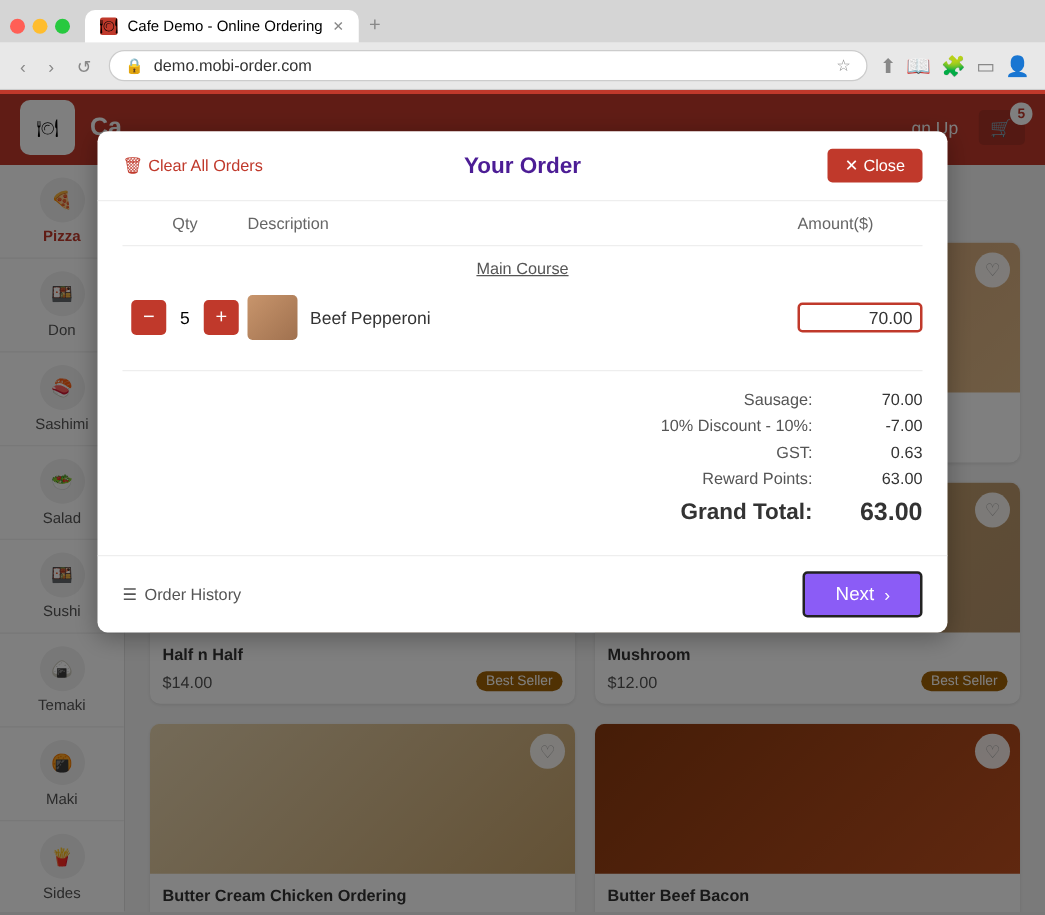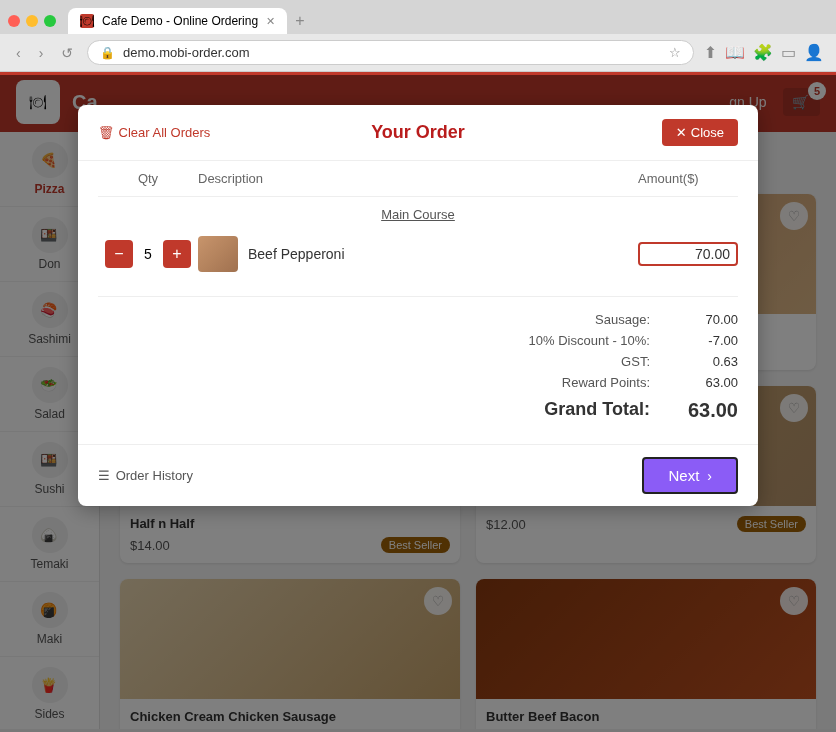--- a/index.html
+++ b/index.html
@@ -58,21 +58,21 @@
     .food-name { font-size: 13px; font-weight: 600; color: #333; margin-bottom: 6px; }
     .food-name.highlighted { color: #c0392b; }
     .food-footer { display: flex; align-items: center; justify-content: space-between; }
     .food-price { font-size: 13px; color: #555; }
     .best-seller { background: #a16207; color: white; font-size: 11px; padding: 2px 8px; border-radius: 12px; }
 
     
     .overlay { position: fixed; top: 75px; left: 0; right: 0; bottom: 0; background: rgba(0,0,0,0.5); z-index: 100; display: flex; align-items: flex-start; justify-content: center; padding-top: 30px; }
     .modal { background: white; border-radius: 8px; width: 680px; box-shadow: 0 4px 20px rgba(0,0,0,0.3); overflow: hidden; }
     .modal-header { display: flex; align-items: center; justify-content: space-between; padding: 14px 20px; border-bottom: 1px solid #eee; position: relative; }
-    .modal-title { font-size: 18px; font-weight: 600; color: #b91c1c; position: absolute; left: 50%; transform: translateX(-50%); text-align: center; }
+    .modal-title { font-size: 18px; font-weight: 600; color: #4c1d95; position: absolute; left: 50%; transform: translateX(-50%); text-align: center; }
     .clear-btn { color: #c0392b; font-size: 13px; cursor: pointer; display: flex; align-items: center; gap: 4px; }
     .close-btn { background: #c0392b; color: white; border: none; border-radius: 4px; padding: 6px 14px; cursor: pointer; font-size: 13px; display: flex; align-items: center; gap: 4px; }
 
     .modal-body { padding: 0 20px 16px; }
     .order-table-header { display: flex; padding: 10px 0; border-bottom: 1px solid #eee; }
     .col-qty { width: 100px; text-align: center; color: #666; font-size: 13px; }
     .col-desc { flex: 1; color: #666; font-size: 13px; }
     .col-amount { width: 100px; text-align: left; color: #666; font-size: 13px; }
 
     .category-label { text-align: center; padding: 10px 0 6px; font-size: 13px; color: #555; text-decoration: underline; }
@@ -231,34 +231,35 @@
             </div>
           </div>
         </div>
 
         <div class="food-card">
           <div class="food-img">
             <div class="food-img-placeholder" style="background:linear-gradient(135deg,#c8a46c,#b8956c);"></div>
             <div class="heart-btn">♡</div>
           </div>
           <div class="food-info">
+            <div class="food-name">Mushroom</div>
             <div class="food-footer">
               <span class="food-price">$12.00</span>
               <span class="best-seller">Best Seller</span>
             </div>
           </div>
         </div>
 
         <div class="food-card">
           <div class="food-img">
             <div class="food-img-placeholder" style="background:linear-gradient(135deg,#e8d5b0,#c8a46c);"></div>
             <div class="heart-btn">♡</div>
           </div>
           <div class="food-info">
-            <div class="food-name">Chicken Cream Chicken Sausage</div>
+            <div class="food-name">Butter Cream Chicken Ordering</div>
 
           </div>
         </div>
 
         <div class="food-card">
           <div class="food-img">
             <div class="food-img-placeholder" style="background:linear-gradient(135deg,#8b3a0f,#c05020);"></div>
             <div class="heart-btn">♡</div>
           </div>
           <div class="food-info">

